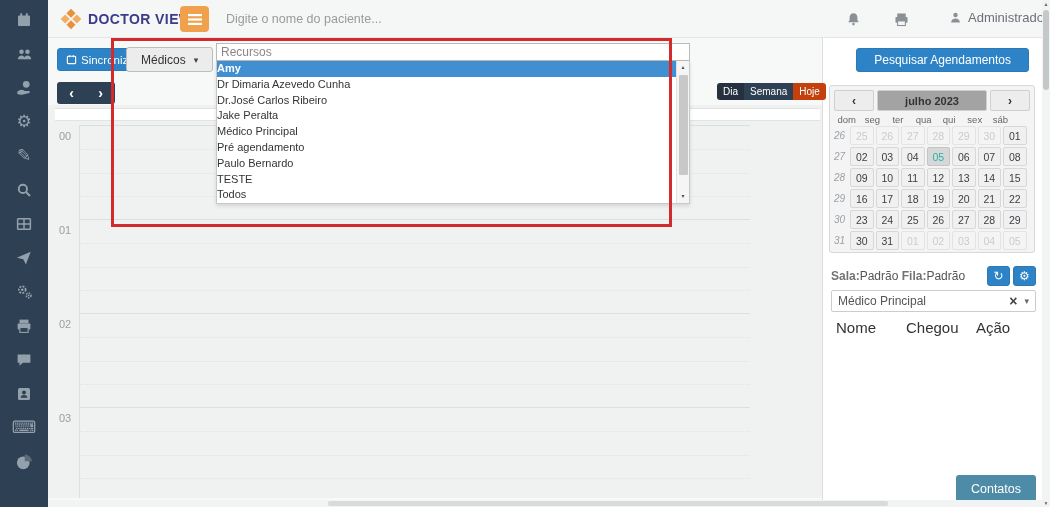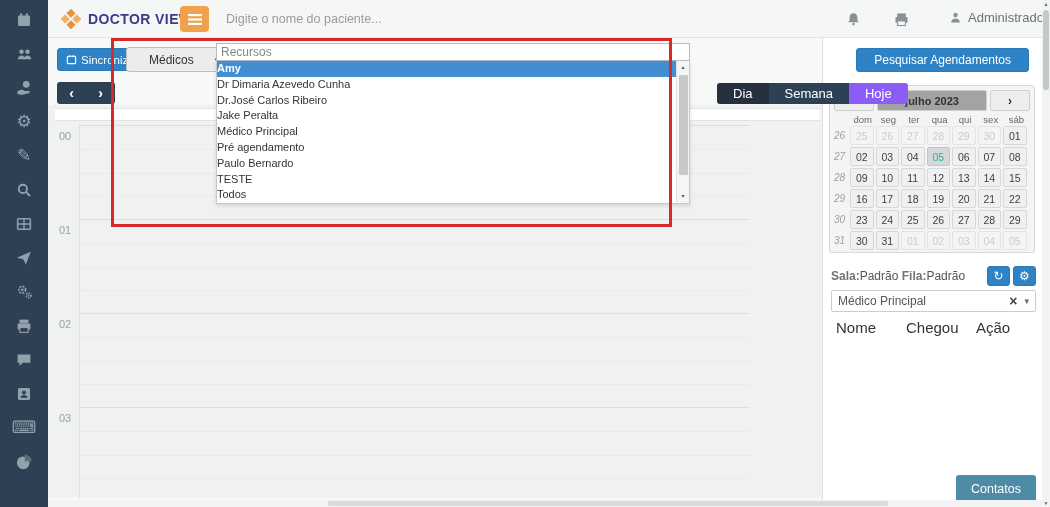--- a/index.html
+++ b/index.html
@@ -20,31 +20,31 @@
   .patient-search{position:absolute;left:178px;top:8px;width:250px;height:22px;border:none;background:transparent;font-size:12.5px;color:#555;outline:none;font-family:"Liberation Sans",sans-serif}
   .patient-search::placeholder{color:#9a9a9a}
   .hdr-bell{position:absolute;left:797px;top:11px;cursor:pointer}
   .hdr-queueicon{position:absolute;left:845px;top:11px;cursor:pointer}
   .hdr-admin{position:absolute;left:900px;top:10px;display:flex;align-items:center;gap:5px;cursor:pointer;color:#6c7176;font-size:13px}
 
   
   .content{position:absolute;left:48px;top:38px;width:994px;height:469px;background:#f7f8f8}
 
   .sync-btn{position:absolute;left:9px;top:10px;height:23px;background:#2d83c5;color:#fff;border:1px solid #2a7ab8;border-radius:3px;font-size:11.5px;display:flex;align-items:center;gap:4px;padding:0 8px;cursor:pointer;z-index:5}
-  .medicos-btn{position:absolute;left:78px;top:9px;height:25px;background:#ececec;color:#333;border:1px solid #bdbdbd;border-radius:3px;font-size:12px;display:flex;align-items:center;gap:21px;padding:0 22px;cursor:pointer;z-index:5}
+  .medicos-btn{position:absolute;left:78px;top:9px;height:25px;background:#ececec;color:#333;border:1px solid #bdbdbd;border-radius:3px;font-size:12px;display:flex;align-items:center;gap:8px;padding:0 14px;cursor:pointer;z-index:5}
   .medicos-btn .caret{font-size:9px;color:#444}
 
   .cal-nav{position:absolute;left:9px;top:44px;width:58px;height:22px;background:#2e4053;border-radius:3px;display:flex;z-index:2}
   .cal-nav button{flex:1;background:transparent;border:none;color:#fff;font-size:14px;font-weight:bold;cursor:pointer;line-height:20px}
 
   .view-group{position:absolute;left:669px;top:45px;display:flex;border-radius:3px;overflow:hidden;z-index:2}
-  .view-group button{border:none;color:#fff;font-size:13px;padding:3px 16px;cursor:pointer}
+  .view-group button{border:none;color:#fff;font-size:10px;padding:3px 6px;cursor:pointer}
   .vg-dia{background:#27303f}
   .vg-semana{background:#2e4053}
-  .vg-hoje{background:#8b5cf6}
+  .vg-hoje{background:#c2410c}
 
   
   .grid-wrap{position:absolute;left:0;top:67px;right:220px;bottom:9px;background:#f0f1f1;overflow:hidden}
   .allday{position:absolute;left:7px;right:2px;top:3px;height:13px;background:#fff;border-top:1px solid #e2e4e4;border-bottom:1px solid #e2e4e4}
   .gutter{position:absolute;left:7px;top:20px;bottom:0;width:25px;border-right:1px solid #dcdfe1}
   .gutter span{position:absolute;left:4px;color:#9aa0a5;font-size:11px}
   .g0{top:5px}.g1{top:99px}.g2{top:193px}.g3{top:287px}
   .hours{position:absolute;left:32px;right:72px;top:20px;bottom:0}
   .hour{height:94px;border-top:1px solid #dcdfe1;position:relative}
   .hour .t25,.hour .t75{position:absolute;left:0;right:0;border-top:1px dotted #e2e5e6}
@@ -52,21 +52,21 @@
   .hour .t50{position:absolute;left:0;right:0;top:47px;border-top:1px solid #e8eaea}
 
   
   .right-panel{position:absolute;left:774px;top:0;width:220px;height:469px;background:#fff;border-left:1px solid #ddd}
   .pesquisar-btn{position:absolute;top:10px;right:13px;background:#2d83c5;color:#fff;border:1px solid #2a7ab8;border-radius:3px;font-size:12px;padding:4px 17px;cursor:pointer}
 
   .minical{position:absolute;left:6px;top:47px;width:206px;height:168px;background:#f4f4f4;border:1px solid #d9d9d9;border-radius:3px;padding:4px}
   .mc-header{display:flex;gap:3px;height:21px}
   .mc-btn{width:40px;background:#ededed;border:1px solid #cfcfcf;border-radius:2px;font-weight:bold;color:#333;font-size:12px;cursor:pointer;line-height:18px}
   .mc-title{flex:1;background:#a3a3a3;border:1px solid #cfcfcf;border-radius:2px;font-weight:bold;color:#333;font-size:11px;display:flex;align-items:center;justify-content:center;cursor:pointer}
-  .mc-dow{display:flex;margin-left:16px;margin-top:3px}
+  .mc-dow{display:flex;margin-left:0;margin-top:3px}
   .mc-dow span{width:25.6px;text-align:center;font-size:9.5px;color:#666}
   .mc-row{display:flex;align-items:center;height:21px}
   .mc-wk{width:15px;font-size:10px;font-style:italic;color:#9aa1a7}
   .mc-day{width:23.5px;height:19px;margin:0 1px;background:#f0f0f0;border:1px solid #d7d7d7;border-radius:2px;font-size:10.5px;color:#3a3f44;display:flex;align-items:center;justify-content:center;cursor:pointer}
   .mc-day[data-state="off"]{color:#c9cccf;background:#f4f4f4;border-color:#e3e3e3}
   .mc-day[data-state="sel"]{background:#d5d7d8;border-color:#c2c4c5;color:#2eb3a2}
 
   .sala-row{position:absolute;left:8px;right:6px;top:227px;height:22px;display:flex;align-items:center}
   .sala-text{font-size:12px;color:#555;flex:1}
   .sala-text b{color:#737373}

